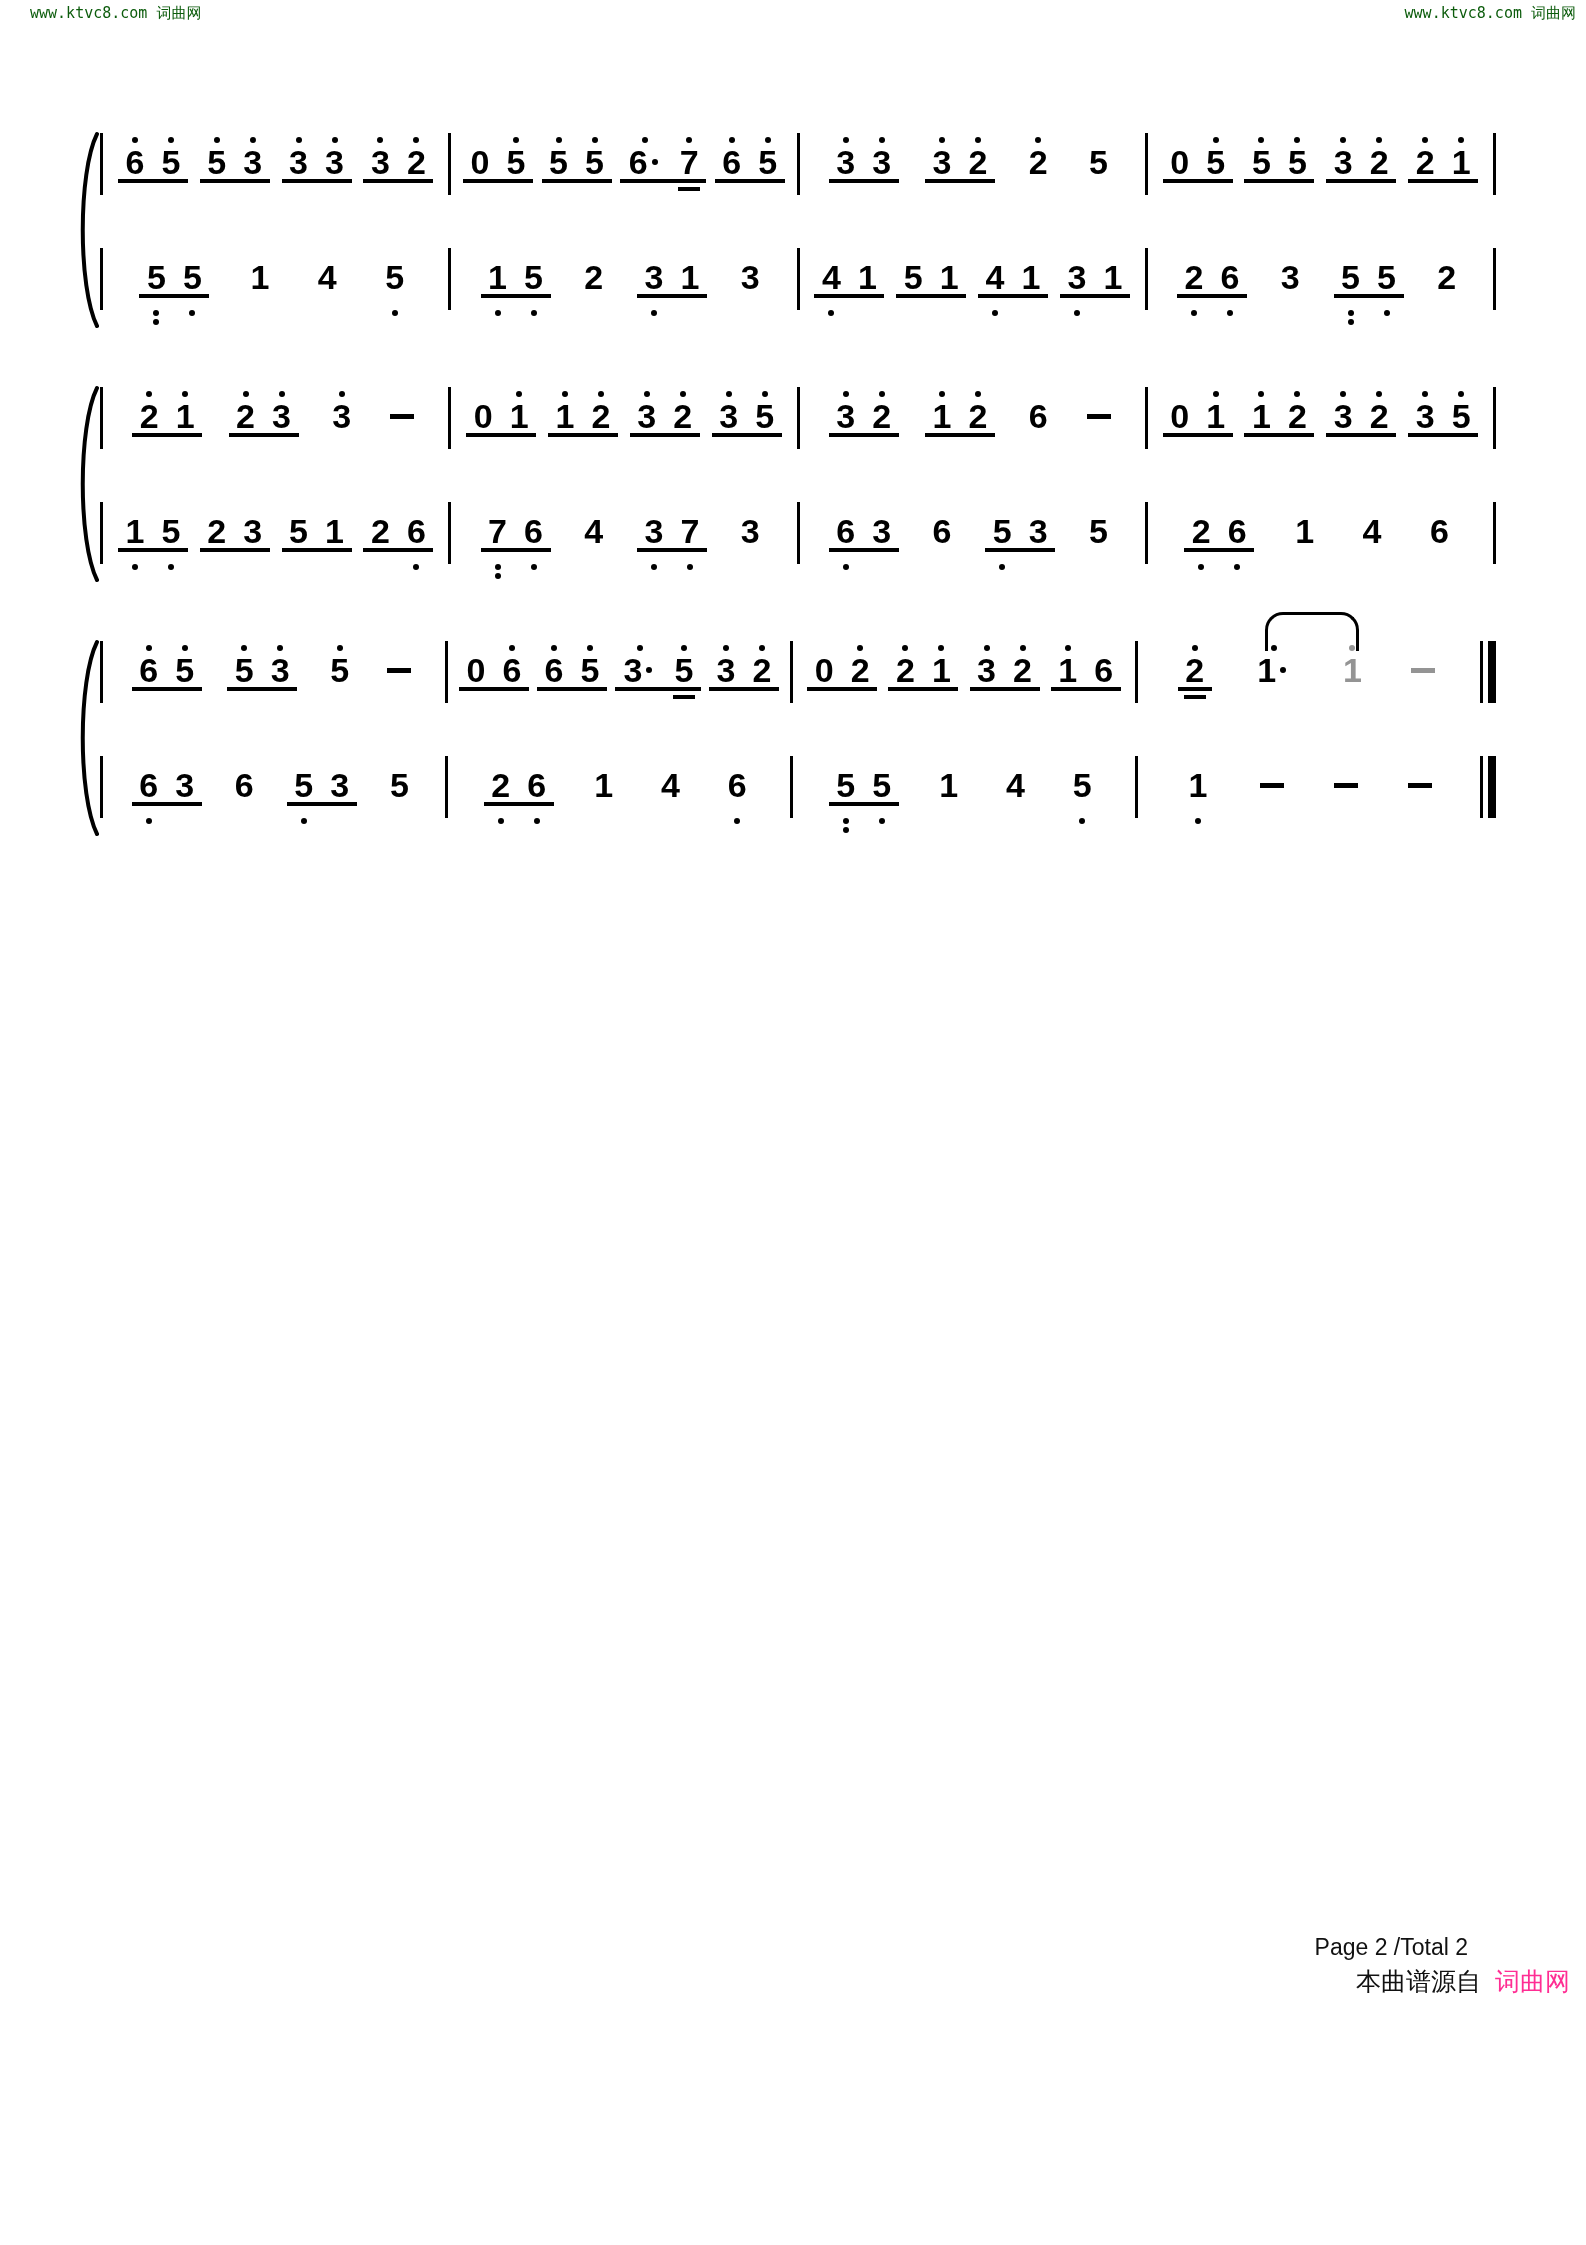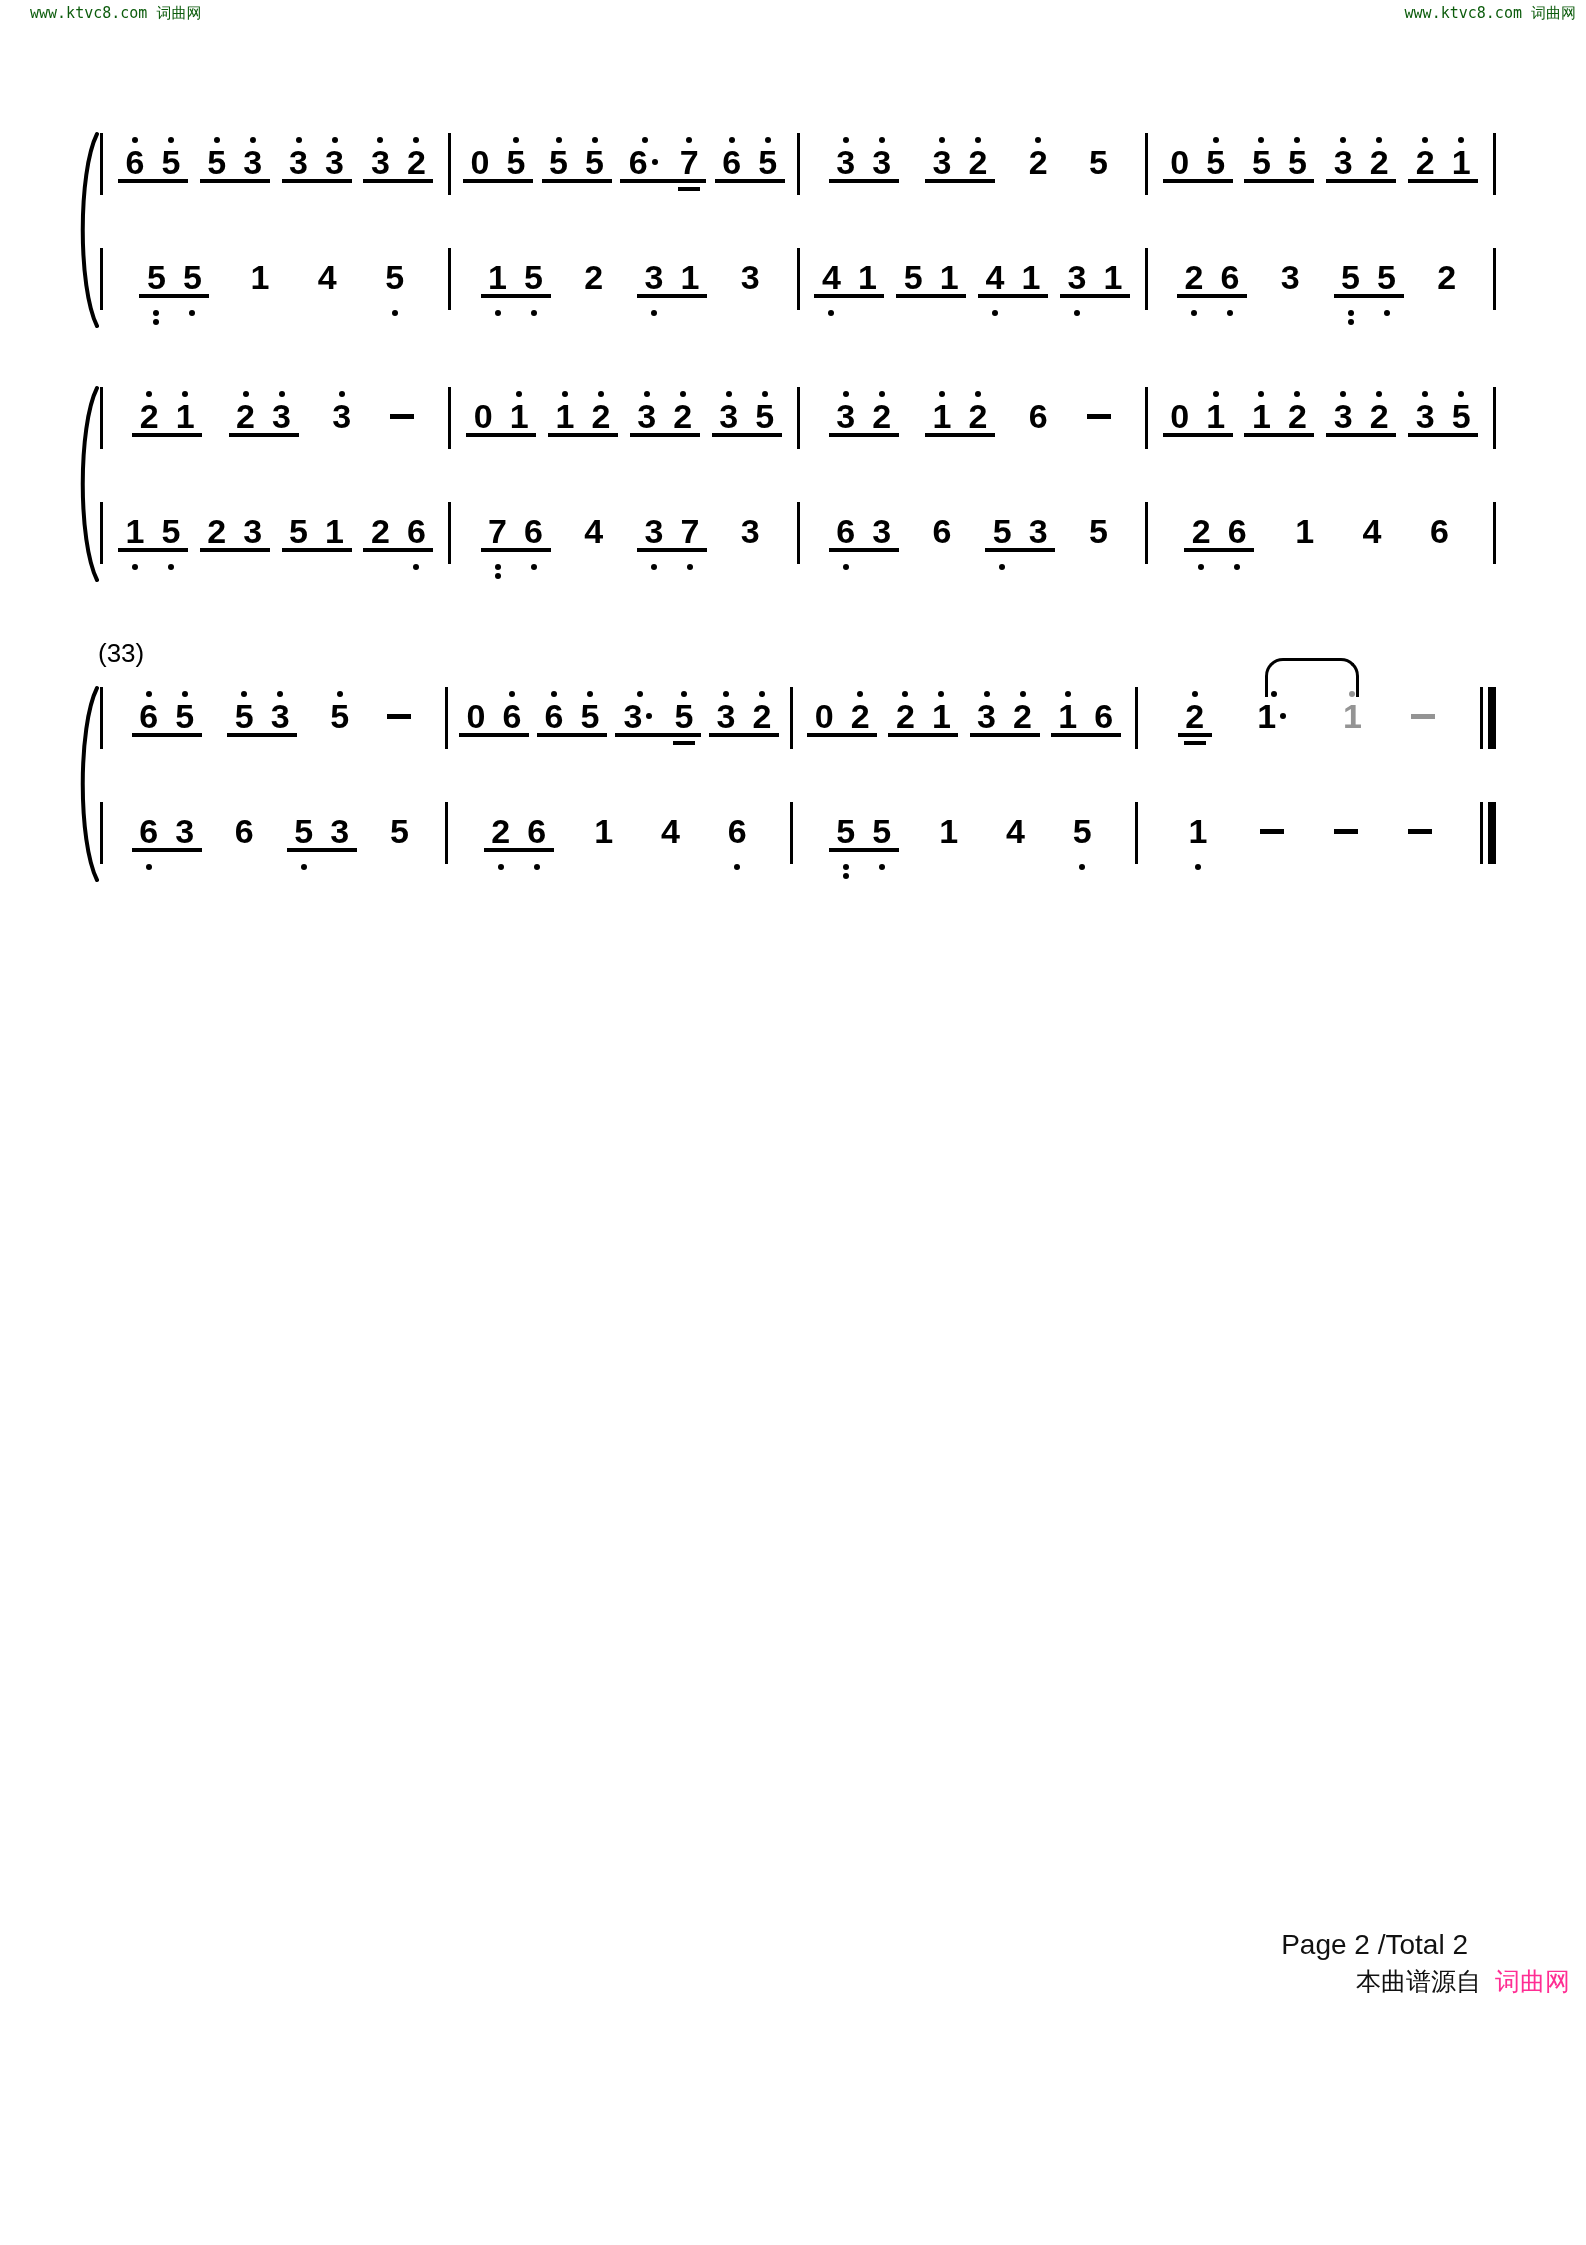--- a/index.html
+++ b/index.html
@@ -28,21 +28,21 @@
   .dg{height:34px;display:flex;align-items:center;justify-content:center;font-size:34px;font-weight:bold;line-height:34px;}
   .aug{width:14px;display:flex;justify-content:center;align-items:center;height:34px;}
   .dash{width:24px;height:5px;background:currentColor;}
   .gapr{height:8px;}
   .sub{height:6px;display:flex;justify-content:center;align-items:flex-start;}
   .subline{width:22px;height:4px;background:#000;}
   .db{height:20px;display:flex;flex-direction:column;align-items:center;gap:3px;padding-top:2px;}
   .dot{width:6px;height:6px;border-radius:50%;background:currentColor;flex:none;}
   .tie{position:absolute;left:37%;width:26%;top:-26px;height:36px;border:3px solid #000;border-bottom:none;border-radius:18px 18px 0 0;}
   .footer{position:absolute;right:16px;bottom:8px;text-align:right;}
-  .page-info{font-size:28px;color:#111;margin-right:102px;margin-bottom:4px;}
+  .page-info{font-size:23px;color:#111;margin-right:102px;margin-bottom:4px;}
   .source-line{font-size:25px;color:#111;}
   .site{color:#ff2d93;margin-left:14px;text-align:center;}
 </style>
 </head>
 <body>
 
 <div class="page">
   <div class="wm wm-left">www.ktvc8.com 词曲网</div>
   <div class="wm wm-right">www.ktvc8.com 词曲网</div>
 
@@ -1423,21 +1423,20 @@
                     <div class="db"></div>
                   </div>
                 </div>
               </div>
               <div class="bar"></div>
             </div>
           </div>
         </div>
       </div>
       <div class="system">
-        <div class="mlabel">(33)</div>
         <div class="sysbody">
           <div class="brace">
             <svg viewBox="0 0 28 200" preserveAspectRatio="none">
               <path d="M25 4 C 6 42, 6 158, 25 196" fill="none" stroke="#000" stroke-width="4" stroke-linecap="round"></path>
             </svg>
           </div>
           <div class="staffcol">
             <div class="staffrow">
               <div class="bar"></div>
               <div class="measure">

